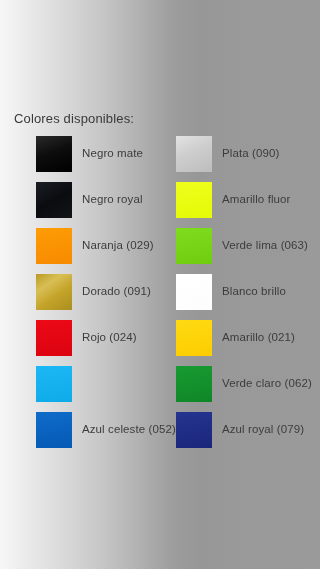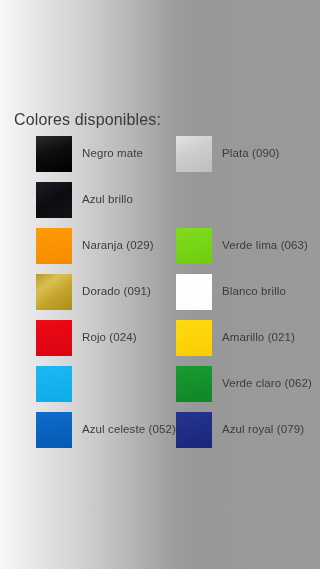--- a/index.html
+++ b/index.html
@@ -26,21 +26,21 @@
         #9d9d9d 54%,
         #979797 62%,
         #999999 72%,
         #9a9a9a 100%);
     box-sizing: border-box;
   }
   #panel-title {
     position: absolute;
     left: 14px;
     top: 111px;
-    font-size: 16px;
+    font-size: 13px;
     color: #3a3a3a;
     letter-spacing: 0.15px;
     white-space: nowrap;
   }
   .swatch-grid {
     position: absolute;
     left: 0;
     top: 136px;
     width: 320px;
   }
@@ -86,21 +86,25 @@
           <span class="swatch-label">Negro mate</span>
         </div>
         <div class="swatch-cell col-right">
           <div class="swatch-chip" style="background: linear-gradient(155deg, rgb(227, 227, 227) 0%, rgb(207, 207, 207) 40%, rgb(189, 189, 189) 100%);"></div>
           <span class="swatch-label">Plata (090)</span>
         </div>
       </div>
       <div class="swatch-row">
         <div class="swatch-cell col-left">
           <div class="swatch-chip" style="background: linear-gradient(150deg, rgb(27, 30, 36) 0%, rgb(10, 12, 16) 50%, rgb(18, 20, 24) 100%);"></div>
-          <span class="swatch-label">Azul brillo</span>
+          <span class="swatch-label">Negro royal</span>
+        </div>
+        <div class="swatch-cell col-right">
+          <div class="swatch-chip" style="background: linear-gradient(170deg, rgb(238, 255, 28) 0%, rgb(228, 250, 6) 100%);"></div>
+          <span class="swatch-label">Amarillo fluor</span>
         </div>
       </div>
       <div class="swatch-row">
         <div class="swatch-cell col-left">
           <div class="swatch-chip" style="background: linear-gradient(170deg, rgb(254, 156, 5) 0%, rgb(247, 138, 0) 100%);"></div>
           <span class="swatch-label">Naranja (029)</span>
         </div>
         <div class="swatch-cell col-right">
           <div class="swatch-chip" style="background: linear-gradient(170deg, rgb(127, 219, 29) 0%, rgb(111, 205, 15) 100%);"></div>
           <span class="swatch-label">Verde lima (063)</span>

